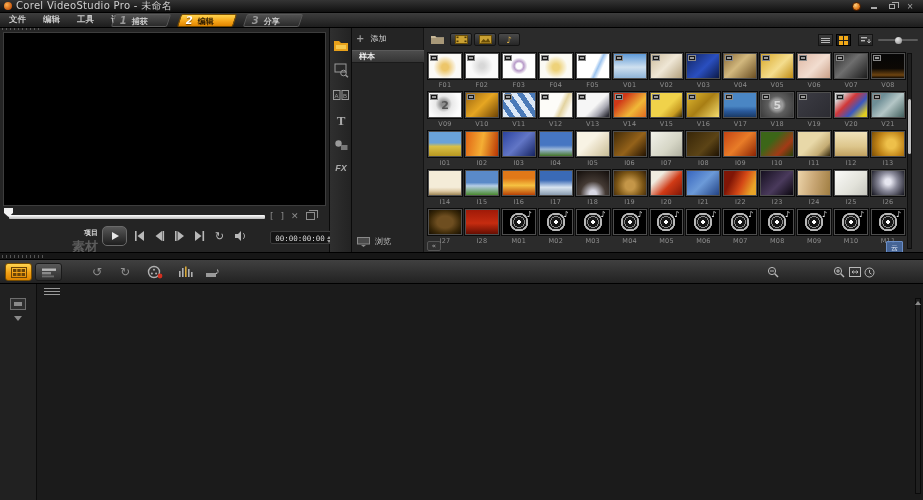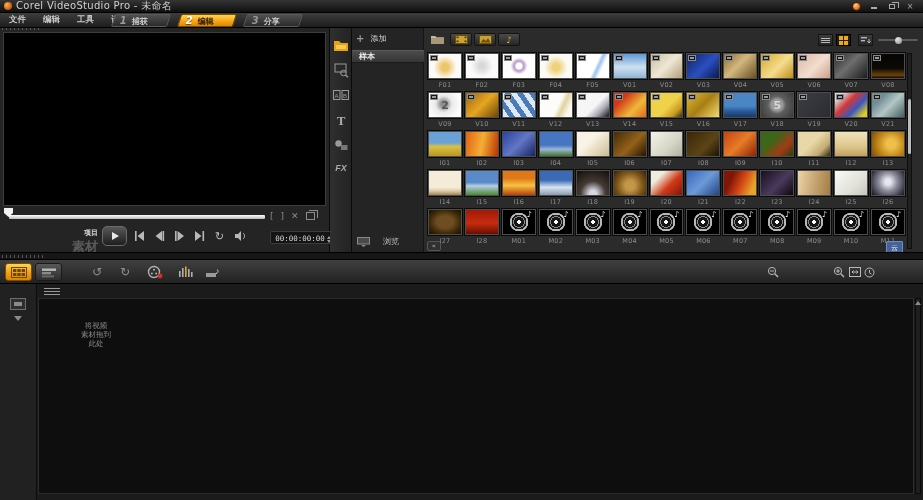--- a/index.html
+++ b/index.html
@@ -58,21 +58,21 @@
   .navbtn{position:absolute;left:2px;width:18px;height:18px;display:flex;align-items:center;justify-content:center;}
 
   
   .library{left:352px;top:28px;width:571px;height:224px;background:#2b2b2b;}
   .libside{position:absolute;left:0;top:0;width:72px;height:224px;background:#242424;border-right:1px solid #141414;}
   .addrow{position:absolute;left:4px;top:5px;display:flex;align-items:center;gap:6px;}
   .plus{color:#9a9a9a;font-size:10px;font-weight:bold;}
   .addlab{font-size:8px;color:#d6d6d6;}
   .samplerow{position:absolute;left:0;top:22px;width:72px;height:13px;background:linear-gradient(#4c4c4c,#353535);border-top:1px solid #5a5a5a;border-bottom:1px solid #1a1a1a;display:flex;align-items:center;padding-left:7px;}
   .samplerow span{font-size:8px;color:#f0f0f0;font-weight:bold;}
-  .browserow{position:absolute;left:5px;top:208px;display:flex;align-items:center;gap:13px;}
+  .browserow{position:absolute;left:5px;top:208px;display:flex;align-items:center;gap:5px;}
   .browserow span{font-size:8px;color:#c2c2c2;}
   .collapsebtn{position:absolute;left:75px;top:213px;width:14px;height:10px;background:#303030;border:1px solid #555;border-radius:2px;color:#b0b0b0;font-size:7px;line-height:8px;text-align:center;}
   .libmain{position:absolute;left:74px;top:0;width:497px;height:224px;}
   .folderico{position:absolute;left:4px;top:5px;}
   .fbtn{position:absolute;top:5px;width:22px;height:13px;background:linear-gradient(#4a4a4a,#262626);border:1px solid #141414;border-radius:2px;display:flex;align-items:center;justify-content:center;}
   .vbtn{position:absolute;top:6px;width:15px;height:12px;background:linear-gradient(#3c3c3c,#262626);border:1px solid #141414;display:flex;align-items:center;justify-content:center;flex-direction:column;gap:1px;}
   .vbtn.active{background:#1f1f1f;border:1px solid #000;}
   .listln{width:9px;height:1px;background:#b8b8b8;}
   .gridsq{display:grid;grid-template-columns:4px 4px;grid-auto-rows:4px;gap:1px;}
   .gridsq i{background:#f0a818;}
@@ -778,23 +778,16 @@
 <div class="abs tlbody">
   <div class="rail">
     <div class="railico"></div>
     <div class="railarrow"></div>
   </div>
   <div class="trackmgr">
       <i></i>
       <i></i>
       <i></i>
     </div>
-  <div class="trackarea">
-    <div class="placeholder">
-      <div>将视频</div>
-      <div>素材拖到</div>
-      <div>此处</div>
-    </div>
-  </div>
   <div class="tlscroll">
       <i></i>
     </div>
 </div>
 
 </body></html>

